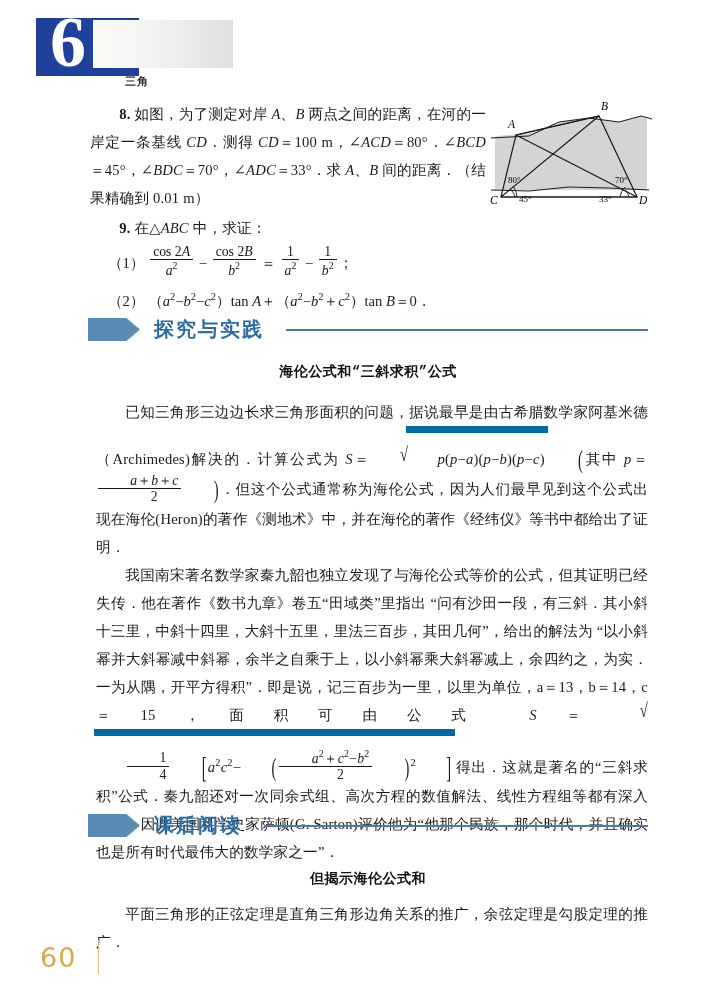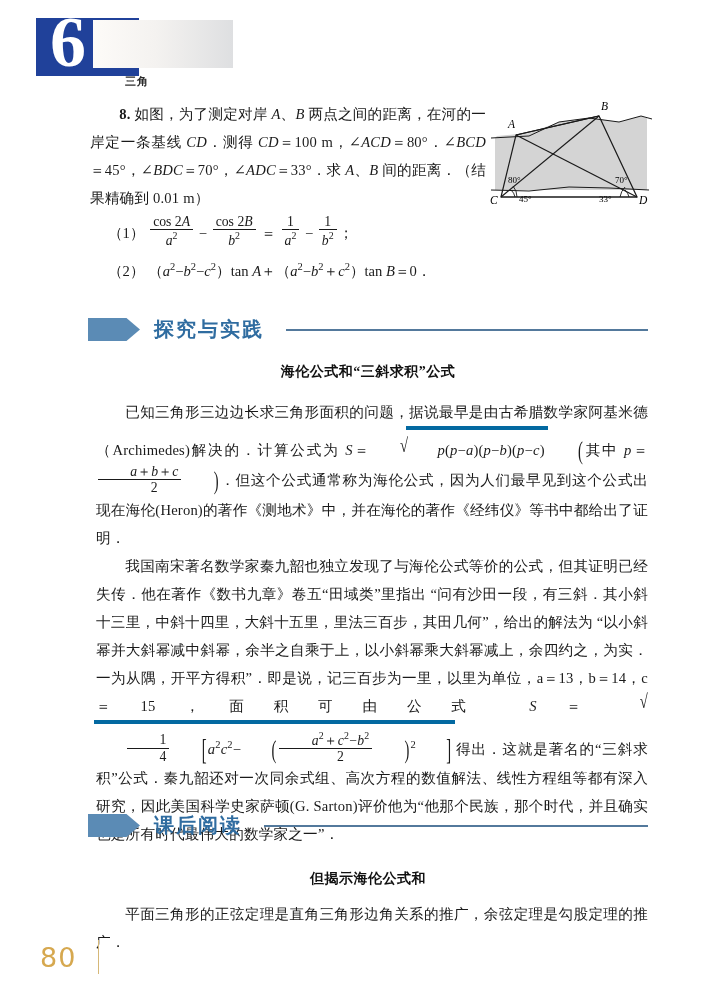--- a/index.html
+++ b/index.html
@@ -98,22 +98,22 @@
     text-align: center;
     line-height: 1.12;
     margin: 0 2px;
     font-size: 0.94em;
   }
   .frac .num { display: block; padding: 0 3px; border-bottom: 1px solid #1a1a1a; }
   .frac .den { display: block; padding: 0 3px; }
   .sq { font-size: 0.72em; vertical-align: super; font-style: normal; }
   .radical {
     display: inline-block;
-    border-top: 4px solid #0369a1;
-    padding: 6px 3px 0 2px;
+    border-top: 7px solid #0369a1;
+    padding: 12px 3px 0 2px;
     margin-left: -2px;
   }
   .radsign {
     display: inline-block;
     transform: scaleY(1.35);
     transform-origin: bottom;
   }
   .bigparen {
     display: inline-block;
     transform: scaleY(1.7);
@@ -180,21 +180,21 @@
     background: #53799c;
     flex: 1 1 auto;
     margin-left: 22px;
   }
 
   .sub-title {
     position: absolute;
     width: 560px;
     left: 88px;
     text-align: center;
-    font-family: Liberation Serif, serif;
+    font-family: Liberation Mono, monospace;
     font-size: 14px;
     font-weight: 700;
     color: #111;
     letter-spacing: 0.5px;
   }
 
   .block {
     position: absolute;
     left: 96px;
     width: 552px;
@@ -232,20 +232,24 @@
   <div class="chapter-name">三角</div>
 </div>
 
 <div class="prob-wrap">
 
   <div class="para indent">
     <span class="prob-num">8.</span>
     <span>如图，为了测定对岸 <em class="math">A</em>、<em class="math">B</em> 两点之间的距离，在河的一岸定一条基线 <em class="math">CD</em>．测得 <em class="math">CD</em>＝100 m，∠<em class="math">ACD</em>＝80°．∠<em class="math">BCD</em>＝45°，∠<em class="math">BDC</em>＝70°，∠<em class="math">ADC</em>＝33°．求 <em class="math">A</em>、<em class="math">B</em> 间的距离．（结果精确到 0.01 m）</span>
   </div>
 
+  <div class="para indent" style="margin-top:2px;">
+    <span class="prob-num">9.</span>
+    <span>在△<em class="math">ABC</em> 中，求证：</span>
+  </div>
 
   <div class="p9list">
     <div class="p9item">
       <span>（1）</span>
       <span class="frac">
         <span class="num"><span class="up">cos</span>&nbsp;2<em class="math">A</em></span>
         <span class="den"><em class="math">a</em><span class="sq">2</span></span>
       </span>
       −
       <span class="frac">
@@ -334,15 +338,15 @@
   <div class="section-rule"></div>
 </div>
 
 <div class="sub-title" style="top:870px;">但揭示海伦公式和</div>
 
 <div class="block" style="top:900px;">
   <div class="para indent">平面三角形的正弦定理是直角三角形边角关系的推广，余弦定理是勾股定理的推广．</div>
 </div>
 
 <div class="footer">
-  <div class="page-no">80</div>
+  <div class="page-no">60</div>
   <div class="foot-rule"></div>
 </div>
 
 </body></html>

